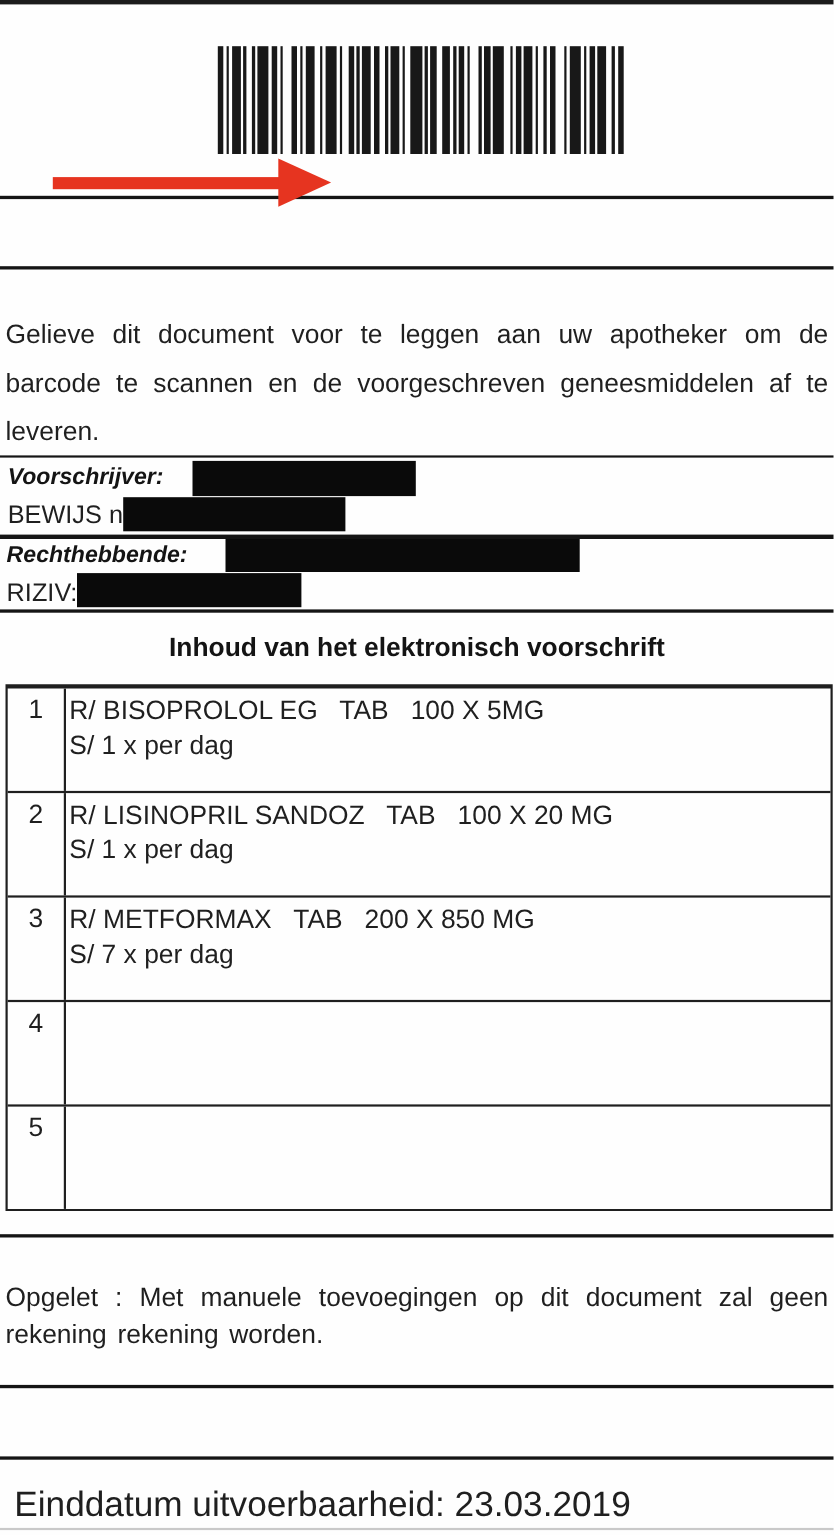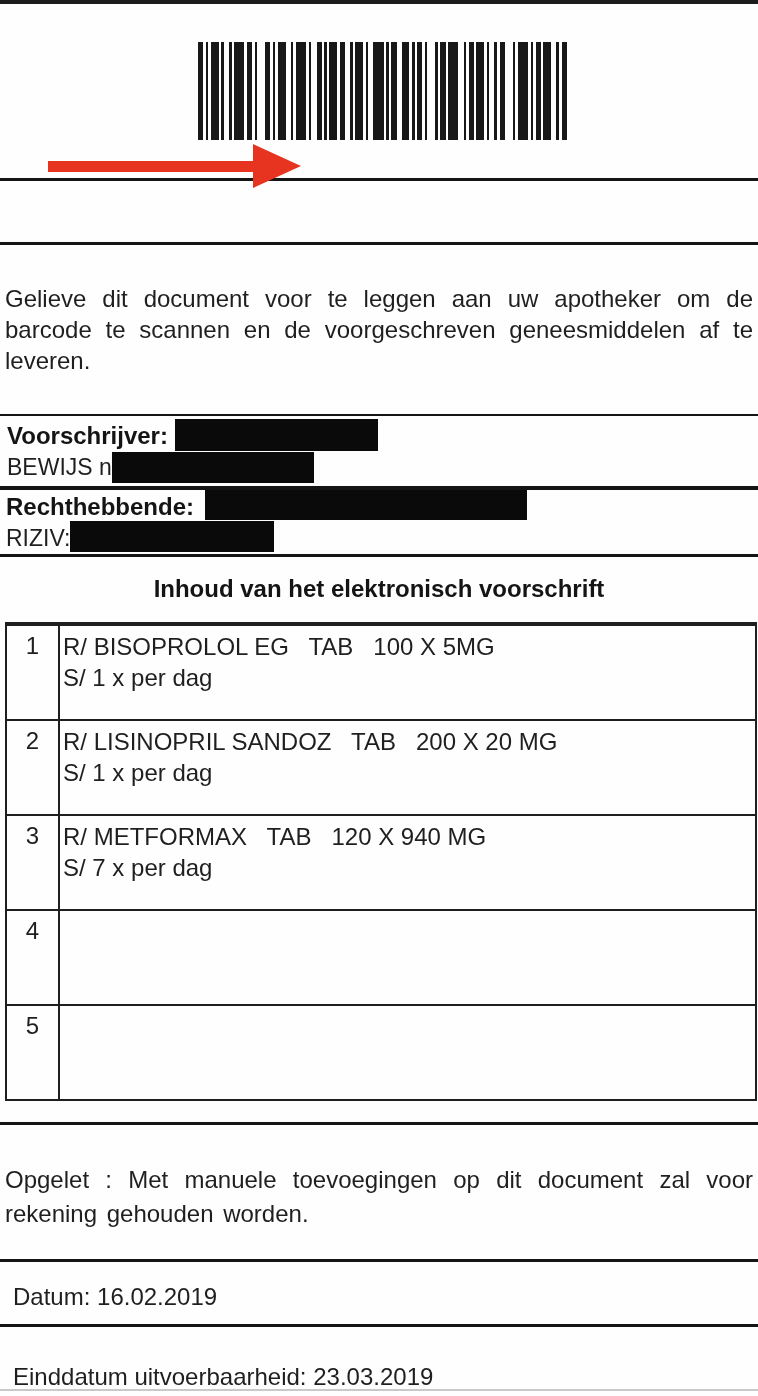--- a/index.html
+++ b/index.html
@@ -14,38 +14,38 @@
   
   #barcode{position:absolute;left:198px;top:42px;width:369px;height:98px;display:flex;align-items:stretch;}
   #barcode .bar{background:#181818;height:100%;}
   #barcode .gap{background:transparent;height:100%;}
   #barcode-text{position:absolute;left:303px;top:146px;font-size:27px;letter-spacing:1px;color:#1c1c1c;}
   
   #arrow-shaft{position:absolute;left:48px;top:161px;width:206px;height:11px;background:#e63420;z-index:3;}
   #arrow-head{position:absolute;left:253px;top:144px;width:0;height:0;z-index:3;
     border-top:22px solid transparent;border-bottom:22px solid transparent;border-left:48px solid #e63420;}
   #doc-title{position:absolute;left:0;top:201px;width:758px;text-align:center;font-size:25px;font-weight:bold;letter-spacing:0px;color:#141414;}
-  #intro-text{position:absolute;left:5px;top:283px;width:748px;font-size:24px;line-height:31px;text-align:justify;word-spacing:3px;}
-  .label-bold{font-weight:bold;font-size:24px;color:#141414;}
+  #intro-text{position:absolute;left:5px;top:283px;width:748px;font-size:24px;line-height:44px;text-align:justify;word-spacing:3px;}
+  .label-bold{font-weight:bold;font-size:21px;color:#141414;font-style:italic;}
   .label-reg{font-size:23px;color:#1f1f1f;}
   .redaction{position:absolute;background:#0a0a0a;}
   #prescriber-label{position:absolute;left:7px;top:422px;}
   #riziv-label{position:absolute;left:7px;top:454px;}
   #beneficiary-label{position:absolute;left:6px;top:493px;}
   #insz-label{position:absolute;left:6px;top:525px;}
   #contents-heading{position:absolute;left:0;top:575px;width:758px;text-align:center;font-size:24px;font-weight:bold;color:#141414;}
   
   #rx-table{position:absolute;left:5px;top:622px;width:748px;border:2px solid #1f1f1f;border-top-width:4px;border-collapse:collapse;}
   #rx-table .rx-row{display:flex;height:93px;border-bottom:2px solid #1f1f1f;}
   #rx-table .rx-row:last-child{border-bottom:none;}
   #rx-table .rx-nr{width:53px;border-right:2px solid #1f1f1f;text-align:center;font-size:24px;padding-top:6px;box-sizing:border-box;flex:none;}
   #rx-table .rx-body{flex:1;padding:5px 8px 0 3px;font-size:24px;line-height:31px;white-space:pre-wrap;}
   #warning-text{position:absolute;left:5px;top:1163px;width:748px;font-size:24px;line-height:34px;text-align:justify;word-spacing:3px;}
   #date-line{position:absolute;left:13px;top:1283px;font-size:24px;}
-  #end-date-line{position:absolute;left:13px;top:1349px;font-size:24px;margin-top:14px;}
+  #end-date-line{position:absolute;left:13px;top:1349px;font-size:32px;}
 </style>
 </head>
 <body>
 
 <div id="scan-page">
 
   <div id="top-bar"></div>
 
   <div id="barcode">
       <span class="bar" style="width: 5.16084px; flex: 0 0 auto;"></span>
@@ -165,43 +165,42 @@
 
   <div id="contents-heading">Inhoud van het elektronisch voorschrift</div>
 
   <div id="rx-table">
     <div class="rx-row">
       <div class="rx-nr">1</div>
       <div class="rx-body"><span>R/ BISOPROLOL EG   TAB   100 X 5MG</span><br><span>S/ 1 x per dag</span></div>
     </div>
     <div class="rx-row">
       <div class="rx-nr">2</div>
-      <div class="rx-body"><span>R/ LISINOPRIL SANDOZ   TAB   200 X 20 MG</span><br><span>S/ 1 x per dag</span></div>
+      <div class="rx-body"><span>R/ LISINOPRIL SANDOZ   TAB   100 X 20 MG</span><br><span>S/ 1 x per dag</span></div>
     </div>
     <div class="rx-row">
       <div class="rx-nr">3</div>
-      <div class="rx-body"><span>R/ METFORMAX   TAB   120 X 940 MG</span><br><span>S/ 7 x per dag</span></div>
+      <div class="rx-body"><span>R/ METFORMAX   TAB   200 X 850 MG</span><br><span>S/ 7 x per dag</span></div>
     </div>
     <div class="rx-row">
       <div class="rx-nr">4</div>
       <div class="rx-body"><span></span></div>
     </div>
     <div class="rx-row">
       <div class="rx-nr">5</div>
       <div class="rx-body"><span></span></div>
     </div>
   </div>
 
   <div class="rule" style="top:1122px;height:3px;"></div>
 
-  <div id="warning-text">Opgelet : Met manuele toevoegingen op dit document zal voor rekening gehouden worden.</div>
+  <div id="warning-text">Opgelet : Met manuele toevoegingen op dit document zal geen rekening rekening worden.</div>
 
   <div class="rule" style="top:1259px;height:3px;"></div>
 
-  <div id="date-line"><span>Datum:</span> <span>16.02.2019</span></div>
 
   <div class="rule" style="top:1324px;height:3px;"></div>
 
   <div id="end-date-line"><span>Einddatum uitvoerbaarheid:</span> <span>23.03.2019</span></div>
 
   <div class="rule faint" style="top:1389px;height:2px;"></div>
 
 </div>
 
 </body></html>

